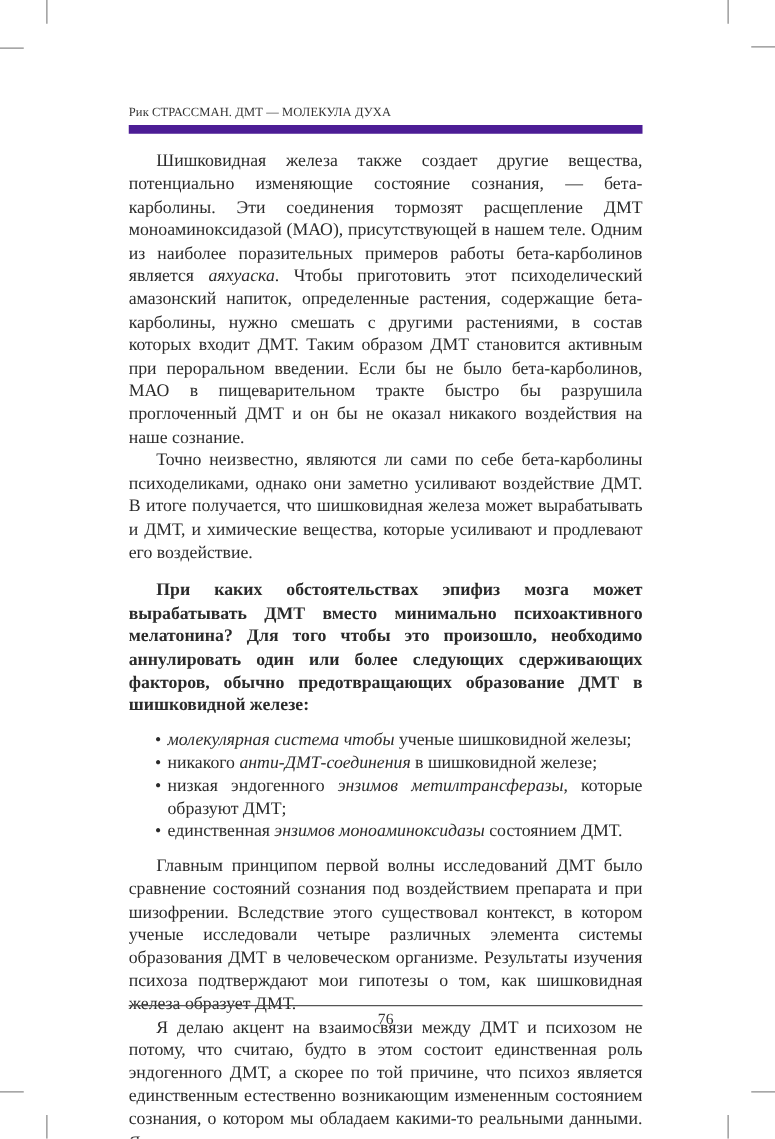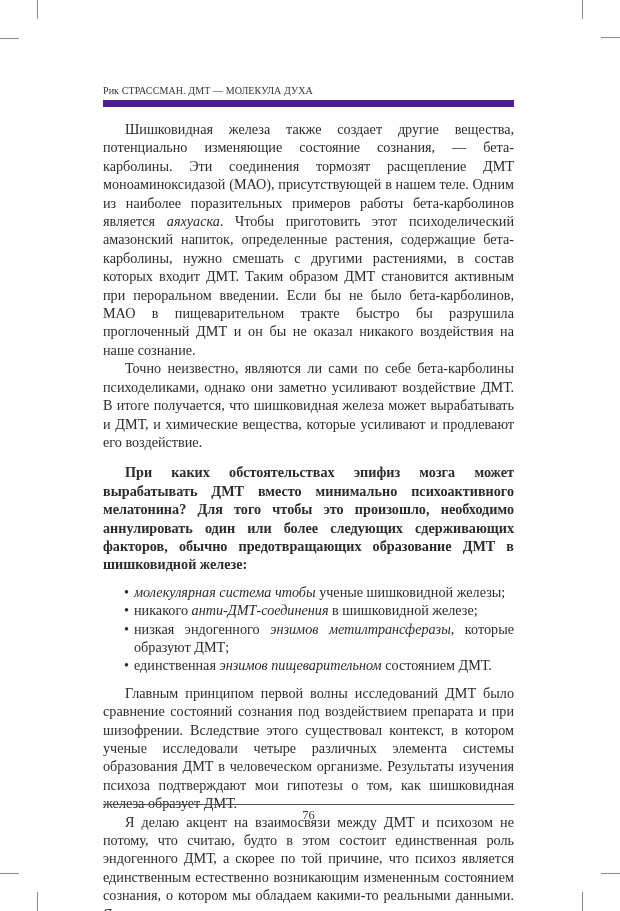--- a/index.html
+++ b/index.html
@@ -48,21 +48,21 @@
 <div class="running-head">Рик СТРАССМАН. ДМТ — МОЛЕКУЛА ДУХА</div>
 
 <div class="body-text">
   <p><span>Шишковидная железа также создает другие вещества, потенциально изменяющие состояние сознания, — бета-карболины. Эти соединения тормозят расщепление ДМТ моноаминоксидазой (МАО), присутствующей в нашем теле. Одним из наиболее поразительных примеров работы бета-карболинов является </span><i>аяхуаска</i><span>. Чтобы приготовить этот психоделический амазонский напиток, определенные растения, содержащие бета-карболины, нужно смешать с другими растениями, в состав которых входит ДМТ. Таким образом ДМТ становится активным при пероральном введении. Если бы не было бета-карболинов, МАО в пищеварительном тракте быстро бы разрушила проглоченный ДМТ и он бы не оказал никакого воздействия на наше сознание.</span></p>
   <p>Точно неизвестно, являются ли сами по себе бета-карболины психоделиками, однако они заметно усиливают воздействие ДМТ. В итоге получается, что шишковидная железа может вырабатывать и ДМТ, и химические вещества, которые усиливают и продлевают его воздействие.</p>
   <p class="gap-before">При каких обстоятельствах эпифиз мозга может вырабатывать ДМТ вместо минимально психоактивного мелатонина? Для того чтобы это произошло, необходимо аннулировать один или более следующих сдерживающих факторов, обычно предотвращающих образование ДМТ в шишковидной железе:</p>
   <ul>
     <li><span class="bullet">•</span><span></span><i>молекулярная система чтобы</i><span> ученые шишковидной железы;</span></li>
     <li><span class="bullet">•</span><span>никакого </span><i>анти-ДМТ-соединения</i><span> в шишковидной железе;</span></li>
     <li><span class="bullet">•</span><span>низкая эндогенного </span><i>энзимов метилтрансферазы</i><span>, которые образуют ДМТ;</span></li>
-    <li><span class="bullet">•</span><span>единственная </span><i>энзимов пищеварительном</i><span> состоянием ДМТ.</span></li>
+    <li><span class="bullet">•</span><span>единственная </span><i>энзимов моноаминоксидазы</i><span> состоянием ДМТ.</span></li>
   </ul>
   <p>Главным принципом первой волны исследований ДМТ было сравнение состояний сознания под воздействием препарата и при шизофрении. Вследствие этого существовал контекст, в котором ученые исследовали четыре различных элемента системы образования ДМТ в человеческом организме. Результаты изучения психоза подтверждают мои гипотезы о том, как шишковидная железа образует ДМТ.</p>
   <p>Я делаю акцент на взаимосвязи между ДМТ и психозом не потому, что считаю, будто в этом состоит единственная роль эндогенного ДМТ, а скорее по той причине, что психоз является единственным естественно возникающим измененным состоянием сознания, о котором мы обладаем какими-то реальными данными. Я полагаю, что другие «спонтанные психоделические» состояния, такие как духовные переживания или опыты внетелесных путешествий, таким же образом связаны с эндогенным ДМТ. Такие исследования, однако, еще не были проведены [1].</p>
 
 </div>
 
 <div class="footer-rule"></div>
 <div class="page-number">76</div>
 
 </body></html>

